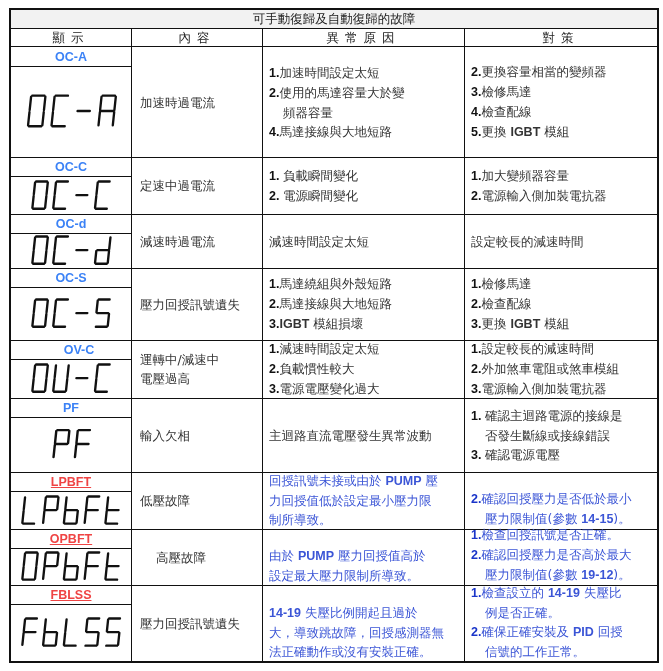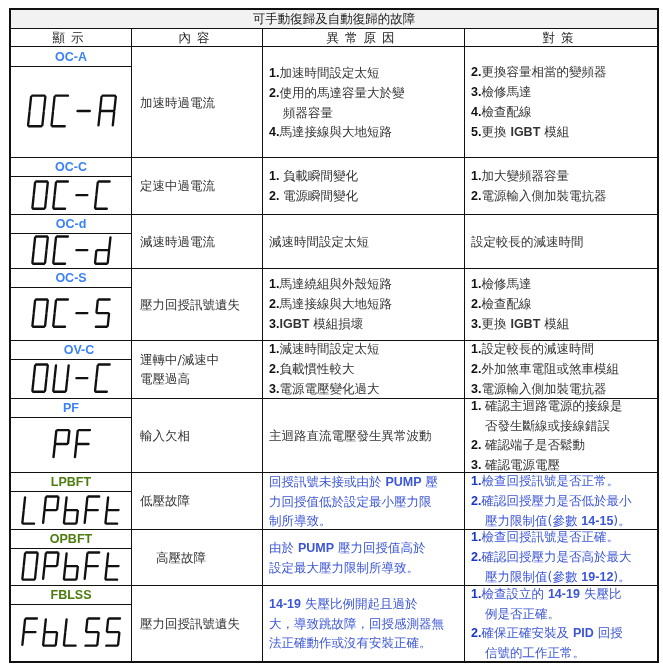--- a/index.html
+++ b/index.html
@@ -7,27 +7,27 @@
          font-family:"DejaVu Sans", "Liberation Sans", sans-serif; color:#222; }
   .tbl { position:absolute; left:9px; top:8px; width:650px; height:655px;
          border:2px solid #111; box-sizing:border-box; }
   .hline { position:absolute; left:0; right:0; height:1px; background:#111; }
   .vline { position:absolute; width:1px; background:#111; }
   .cell { position:absolute; box-sizing:border-box; display:flex; align-items:center; }
   .title { left:0; right:0; top:0; height:18px; background:#f2f2f2; justify-content:center;
            font-size:12.5px; color:#222; }
   .hdr { top:19px; height:18px; justify-content:center; font-size:12.5px; letter-spacing:6px; color:#222; }
   .code { justify-content:center; font-family:"Liberation Sans", sans-serif; font-weight:bold; font-size:12.5px; color:#3b82f6; }
-  .code.blue { color:#4d7c0f; }
+  .code.blue { color:#ef4444;text-decoration:underline; }
   .seg { justify-content:center; }
   .seg svg { overflow:visible; }
   .seg path { fill:none; stroke:#111; stroke-width:2.3; stroke-linecap:round; stroke-linejoin:round; }
   .list { flex-direction:column; align-items:flex-start; justify-content:center; padding-left:6px;
           font-size:12.5px; line-height:19px; color:#333; }
-  .list.blue { color:#3b55d6; }
+  .list.blue { color:#3b55d6;justify-content:flex-end; }
   .list .it { white-space:nowrap; }
   .list .it.cont { padding-left:14px; }
   .num { font-family:"Liberation Sans", sans-serif; font-weight:bold; color:#111; }
   .blue .num { color:#1a35c9; }
   .b { font-family:"Liberation Sans", sans-serif; font-weight:bold; }
   .blue .b { color:#3b55d6; }
 </style>
 </head>
 <body>
 
@@ -166,21 +166,20 @@
       </div>
       <div class="cell list" style="left:121px;width:130px;top:388px;height:74px;padding-left:8px">
         <div class="it">輸入欠相</div>
       </div>
       <div class="cell list" style="left:252px;width:201px;top:388px;height:74px">
         <div class="it">主迴路直流電壓發生異常波動</div>
       </div>
       <div class="cell list" style="left:454px;width:192px;top:388px;height:74px">
         <div class="it"><span class="num">1. </span>確認主迴路電源的接線是</div>
         <div class="it cont">否發生斷線或接線錯誤</div>
-        <div class="it"><span class="num">2. </span>確認端子是否鬆動</div>
         <div class="it"><span class="num">3. </span>確認電源電壓</div>
       </div>
       <div class="hline" style="top:462px"></div>
       <div class="cell code blue" style="left:0;width:120px;top:462px;height:19px">LPBFT</div>
       <div class="hline" style="top:481px;width:120px;right:auto"></div>
       <div class="cell seg" style="left:0;width:120px;top:482px;height:37px">
         <svg width="107.47058823529412" height="34" viewBox="-2 -2 119 36">
           <g transform="skewX(-6) translate(3,0)">
             <path d="M5 30L17 30M4 16L4 29M4 1L4 14M28 0L40 0M41 1L41 14M27 16L27 29M27 1L27 14M28 15L40 15M64 16L64 29M51 30L63 30M50 16L50 29M50 1L50 14M51 15L63 15M74 0L86 0M73 16L73 29M73 1L73 14M74 15L86 15M97 30L109 30M96 16L96 29M96 1L96 14M97 15L109 15" style="stroke-width:2.6066666666666665"></path>
           </g>
@@ -188,21 +187,20 @@
       </div>
       <div class="cell list" style="left:121px;width:130px;top:462px;height:57px;padding-left:8px">
         <div class="it">低壓故障</div>
       </div>
       <div class="cell list blue" style="left:252px;width:201px;top:462px;height:57px">
         <div class="it">回授訊號未接或由於 <span class="b">PUMP</span> 壓</div>
         <div class="it">力回授值低於設定最小壓力限</div>
         <div class="it">制所導致。</div>
       </div>
       <div class="cell list blue" style="left:454px;width:192px;top:462px;height:57px">
-        <div class="it"><span class="num">1.</span>檢查回授訊號是否正常。</div>
         <div class="it"><span class="num">2.</span>確認回授壓力是否低於最小</div>
         <div class="it cont">壓力限制值(參數 <span class="b">14-15</span>)。</div>
       </div>
       <div class="hline" style="top:519px"></div>
       <div class="cell code blue" style="left:0;width:120px;top:519px;height:19px">OPBFT</div>
       <div class="hline" style="top:538px;width:120px;right:auto"></div>
       <div class="cell seg" style="left:0;width:120px;top:539px;height:36px">
         <svg width="107.47058823529412" height="34" viewBox="-2 -2 119 36">
           <g transform="skewX(-6) translate(3,0)">
             <path d="M5 0L17 0M18 1L18 14M18 16L18 29M5 30L17 30M4 16L4 29M4 1L4 14M28 0L40 0M41 1L41 14M27 16L27 29M27 1L27 14M28 15L40 15M64 16L64 29M51 30L63 30M50 16L50 29M50 1L50 14M51 15L63 15M74 0L86 0M73 16L73 29M73 1L73 14M74 15L86 15M97 30L109 30M96 16L96 29M96 1L96 14M97 15L109 15" style="stroke-width:2.6066666666666665"></path>

